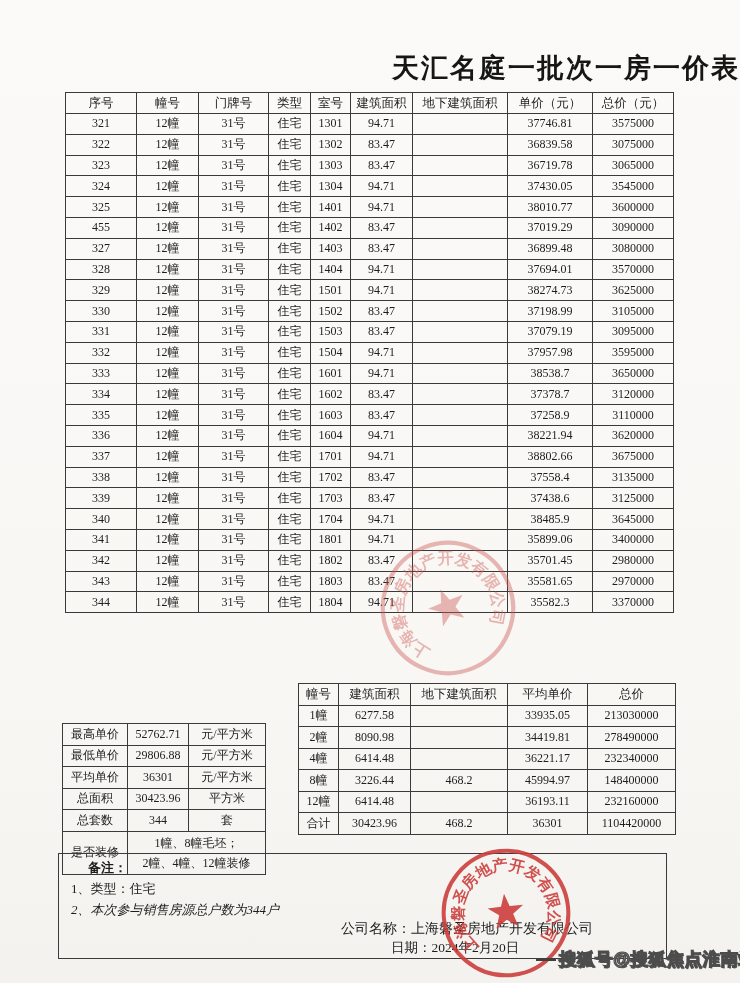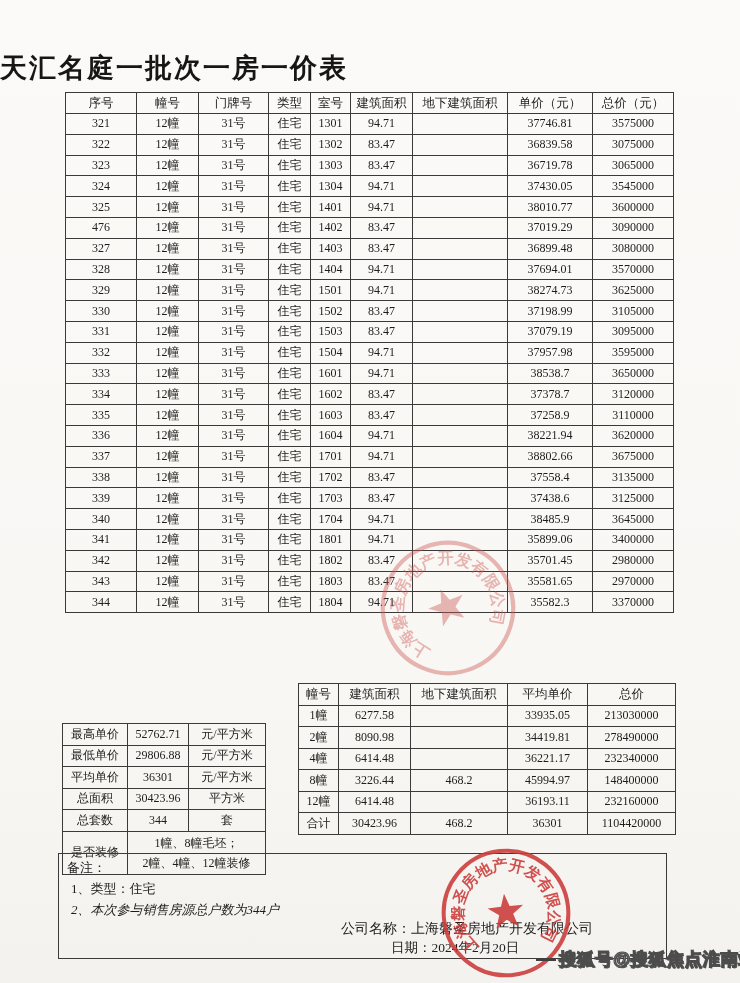--- a/index.html
+++ b/index.html
@@ -9,21 +9,21 @@
   }
   .page{
     position:relative;
     width:740px;height:983px;
     background:linear-gradient(180deg,#fbfaf8 0%,#f8f7f4 70%,#f3f2ee 100%);
     overflow:hidden;
     color:#1d1d1d;
   }
   .title{
     position:absolute;left:0;top:50px;width:100%;
-    margin:0;text-align:left;
+    margin:0;text-align:right;
     font-size:27px;font-weight:bold;letter-spacing:2px;color:#161616;
   }
   table{border-collapse:collapse;table-layout:fixed;}
   td,th{
     border:1.3px solid #3a3a3a;
     text-align:center;vertical-align:middle;
     padding:0;overflow:hidden;white-space:nowrap;
     font-weight:normal;color:#1d1d1d;
   }
   
@@ -37,21 +37,21 @@
   .deco-cell div{line-height:20px;}
   
   .bldg-table{position:absolute;left:298px;top:683px;width:377px;font-size:12px;}
   .bldg-table th{height:20.5px;font-size:12.5px;}
   .bldg-table td{height:20.5px;}
   
   .notes-box{
     position:absolute;left:58px;top:853px;width:607px;height:104px;
     border:1.5px solid #3a3a3a;font-size:13px;
   }
-  .note-heading{position:absolute;left:8px;top:5px;font-weight:400;}
+  .note-heading{position:absolute;left:29px;top:5px;font-weight:700;}
   .note-line1{position:absolute;left:12px;top:26px;}
   .note-line2{position:absolute;left:12px;top:47px;font-style:italic;}
   .company-line{position:absolute;left:282px;top:66px;font-size:14px;}
   .date-line{position:absolute;left:332px;top:85px;font-size:13.5px;}
   
   .seal{position:absolute;pointer-events:none;}
   .seal svg{display:block;width:100%;height:100%;}
   .seal-mid{
     left:378px;top:538px;width:140px;height:140px;
     color:#cf5a54;opacity:.42;transform:rotate(-22deg);
@@ -155,21 +155,21 @@
           <td>12幢</td>
           <td>31号</td>
           <td>住宅</td>
           <td>1401</td>
           <td>94.71</td>
           <td></td>
           <td>38010.77</td>
           <td>3600000</td>
         </tr>
         <tr>
-          <td>476</td>
+          <td>455</td>
           <td>12幢</td>
           <td>31号</td>
           <td>住宅</td>
           <td>1402</td>
           <td>83.47</td>
           <td></td>
           <td>37019.29</td>
           <td>3090000</td>
         </tr>
         <tr>

